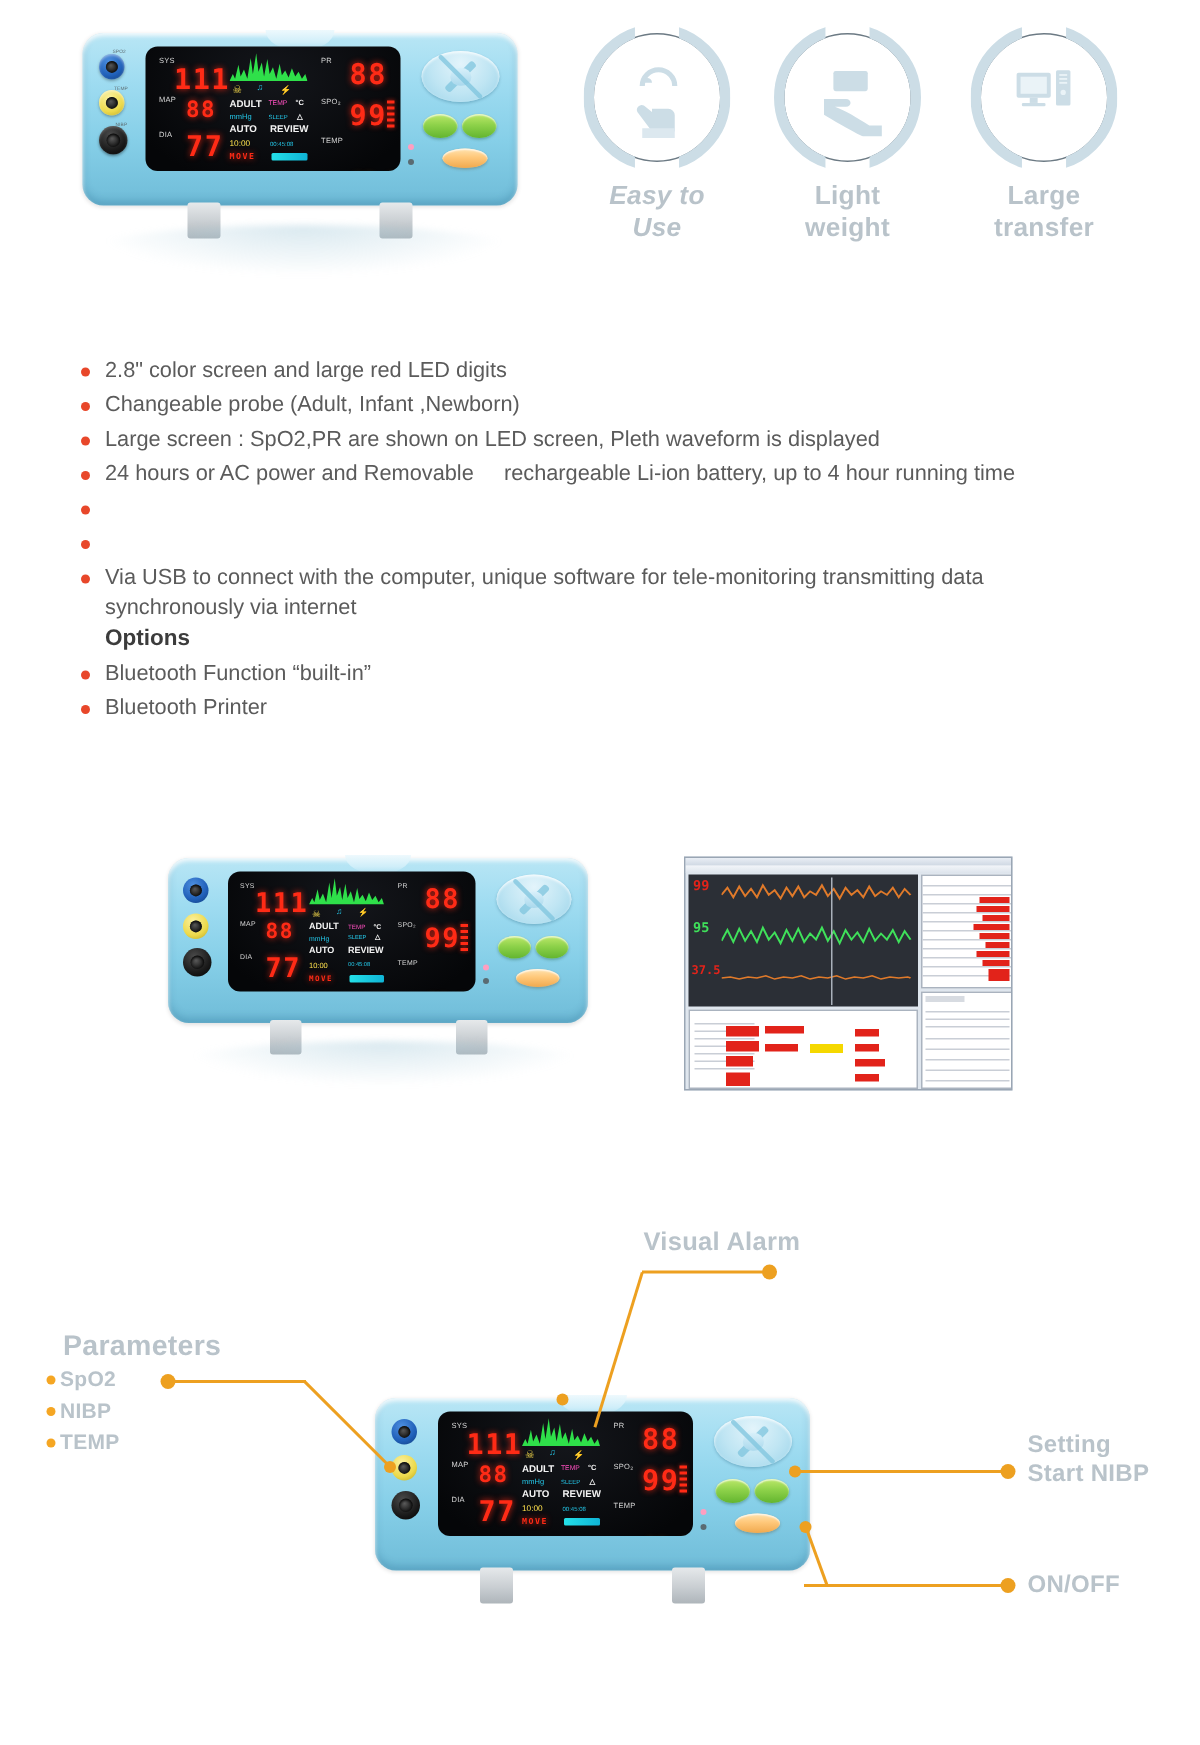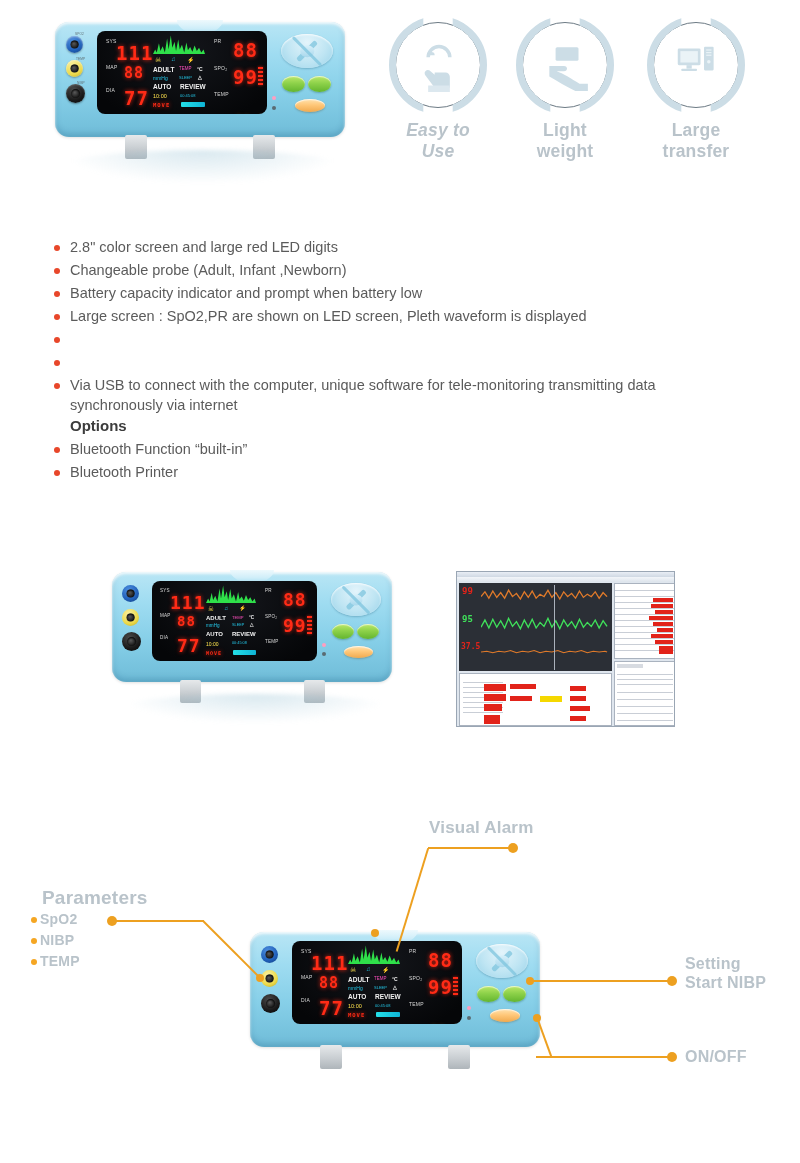--- a/index.html
+++ b/index.html
@@ -256,22 +256,22 @@
       <rect x="34.5" y="11" width="6" height="1.4" fill="#eaf3f7"></rect>
       <circle cx="37.5" cy="19" r="2" fill="#eaf3f7"></circle>
     </svg>
   </div>
   <div class="feat-label">Large transfer</div>
 </div>
 
 <div class="bullets">
   <div class="b-row"><span class="b-dot"></span><span>2.8" color screen and large red LED digits</span></div>
   <div class="b-row"><span class="b-dot"></span><span>Changeable probe (Adult, Infant ,Newborn)</span></div>
-  <div class="b-row"><span class="b-dot"></span><span>Battery capacity indicator and prompt when battery low</span></div>
   <div class="b-row"><span class="b-dot"></span><span>Large screen : SpO2,PR are shown on LED screen, Pleth waveform is displayed</span></div>
+  <div class="b-row"><span class="b-dot"></span><span>24 hours or AC power and Removable     rechargeable Li-ion battery, up to 4 hour running time</span></div>
   <div class="b-row"><span class="b-dot"></span></div>
   <div class="b-row"><span class="b-dot"></span></div>
   <div class="b-row tall" style="width:700px;"><span class="b-dot"></span><span>Via USB to connect with the computer, unique software for tele-monitoring  transmitting data synchronously via internet</span></div>
   <div class="b-opt">Options</div>
   <div class="b-row"><span class="b-dot"></span><span>Bluetooth Function “built-in”</span></div>
   <div class="b-row"><span class="b-dot"></span><span>Bluetooth Printer</span></div>
 </div>
 
 <div class="device" style="left:112px; top:572px; width:280px; height:110px;">
   <div class="dev-body"></div>

